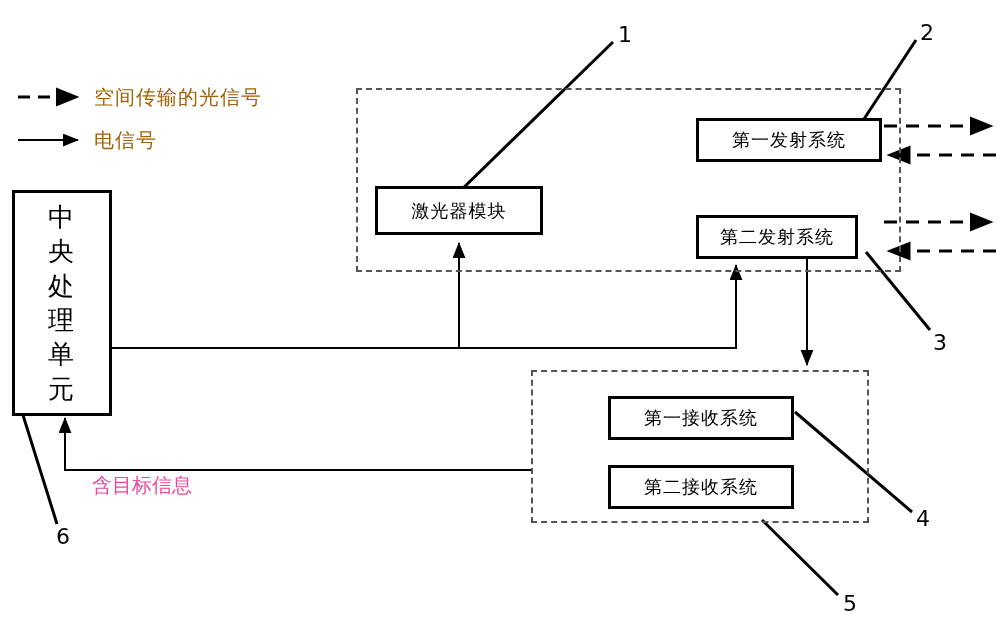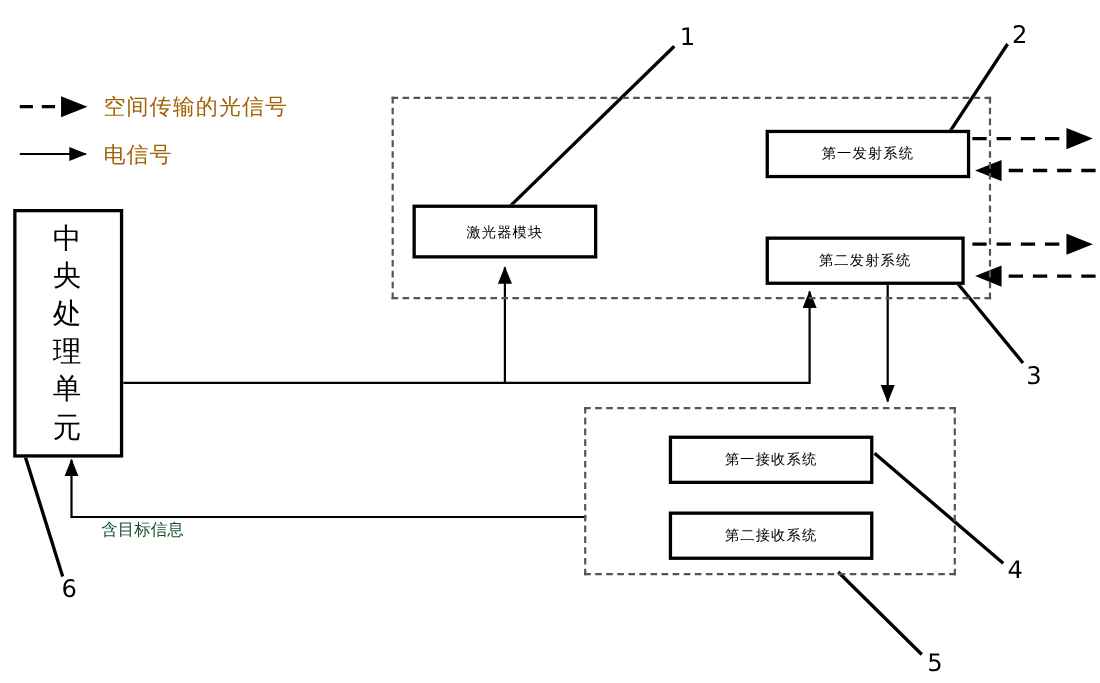--- a/index.html
+++ b/index.html
@@ -23,43 +23,43 @@
     height: 621px;
   }
   .box {
     position: absolute;
     box-sizing: border-box;
     border: 3px solid #000000;
     background: #ffffff;
     display: flex;
     align-items: center;
     justify-content: center;
-    font-size: 13px;
+    font-size: 18px;
     color: #000000;
     letter-spacing: 1px;
     white-space: nowrap;
   }
   .cpu-box {
     border-width: 3px;
     flex-direction: column;
     font-size: 26px;
     line-height: 1.32;
     letter-spacing: 2px;
   }
   .cpu-box span { display: block; }
   .dashed-group {
     position: absolute;
     box-sizing: border-box;
     border: 2px dashed #555555;
     background: transparent;
   }
   .label {
     position: absolute;
-    font-size: 15px;
-    color: #14532d;
+    font-size: 20px;
+    color: #ec4899;
     white-space: nowrap;
   }
   .legend-text {
     position: absolute;
     font-size: 20px;
     color: #a16207;
     white-space: nowrap;
     letter-spacing: 1px;
     text-align: right;
   }
@@ -131,21 +131,21 @@
   </div>
 
   <div class="box" style="left:375px; top:186px; width:168px; height:49px;align-items:center;">
     <span>激光器模块</span>
   </div>
 
   <div class="box" style="left:696px; top:118px; width:186px; height:44px;">
     <span>第一发射系统</span>
   </div>
 
-  <div class="box" style="left:696px; top:215px; width:181px; height:44px;">
+  <div class="box" style="left:696px; top:215px; width:162px; height:44px;">
     <span>第二发射系统</span>
   </div>
 
   <div class="box" style="left:608px; top:465px; width:186px; height:44px;">
     <span>第二接收系统</span>
   </div>
 
   <div class="box" style="left:608px; top:396px; width:186px; height:44px;">
     <span>第一接收系统</span>
   </div>

